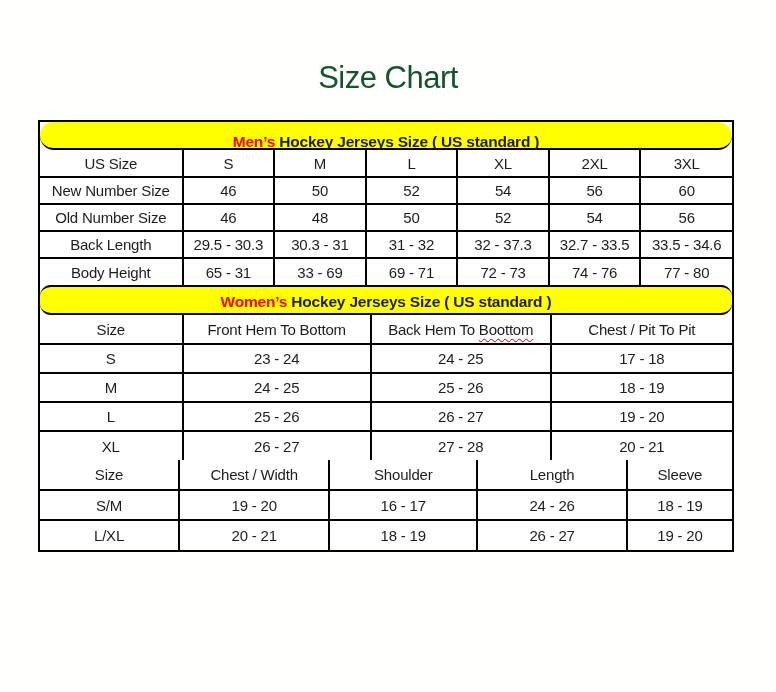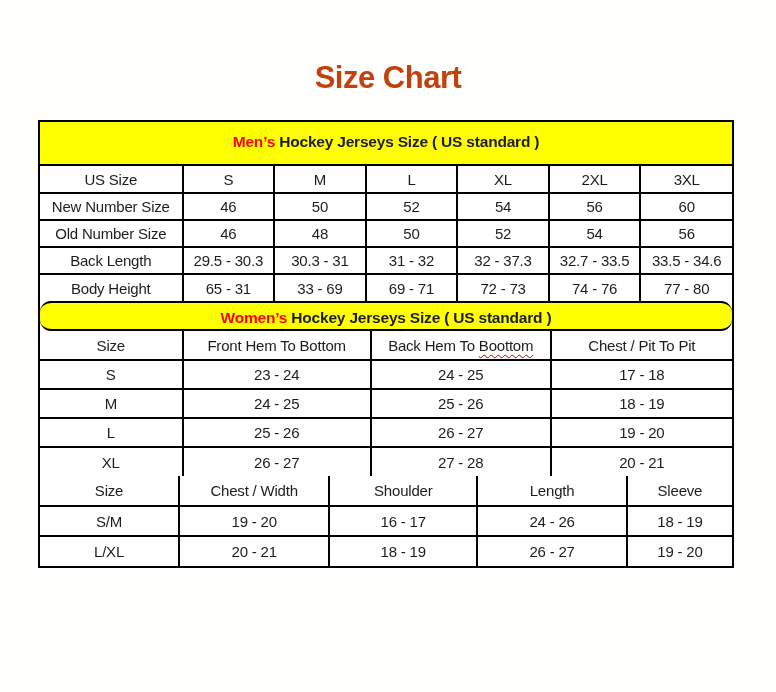--- a/index.html
+++ b/index.html
@@ -10,41 +10,41 @@
     overflow: hidden;
     font-family: "Liberation Sans", sans-serif;
     color: #1d1d1d;
   }
   .page { position: relative; width: 776px; height: 692px; }
   .title {
     margin: 0;
     padding-top: 60px;
     text-align: center;
     font-size: 31px;
-    font-weight: bold;
+    font-weight: normal;
     letter-spacing: -0.5px;
-    color: #c2410c;
+    color: #14532d;
   }
   .chart {
     position: absolute;
     left: 38px; top: 120px;
     width: 696px;
     border: 2px solid #000;
     background: #fff;
   }
   .band {
     background: #ffff00;
     text-align: center;
     font-weight: bold;
     font-size: 15.5px;
     border-bottom: 2px solid #000;
     letter-spacing: -0.2px;
   }
   .band + table { margin-top: 0; }
-  .band-mens  { height: 44px; line-height: 40px; }
+  .band-mens  { height: 28px; line-height: 40px; border-radius: 14px; }
   .band-womens, .band-youth { height: 30px; line-height: 30px; border-top: 2px solid #000; border-radius: 11px; }
   .hl { color: #ff0000; }
   table.grid {
     width: 100%;
     border-collapse: collapse;
     border-style: hidden; 
     table-layout: fixed;
   }
   table.grid th, table.grid td {
     border: 2px solid #000;

